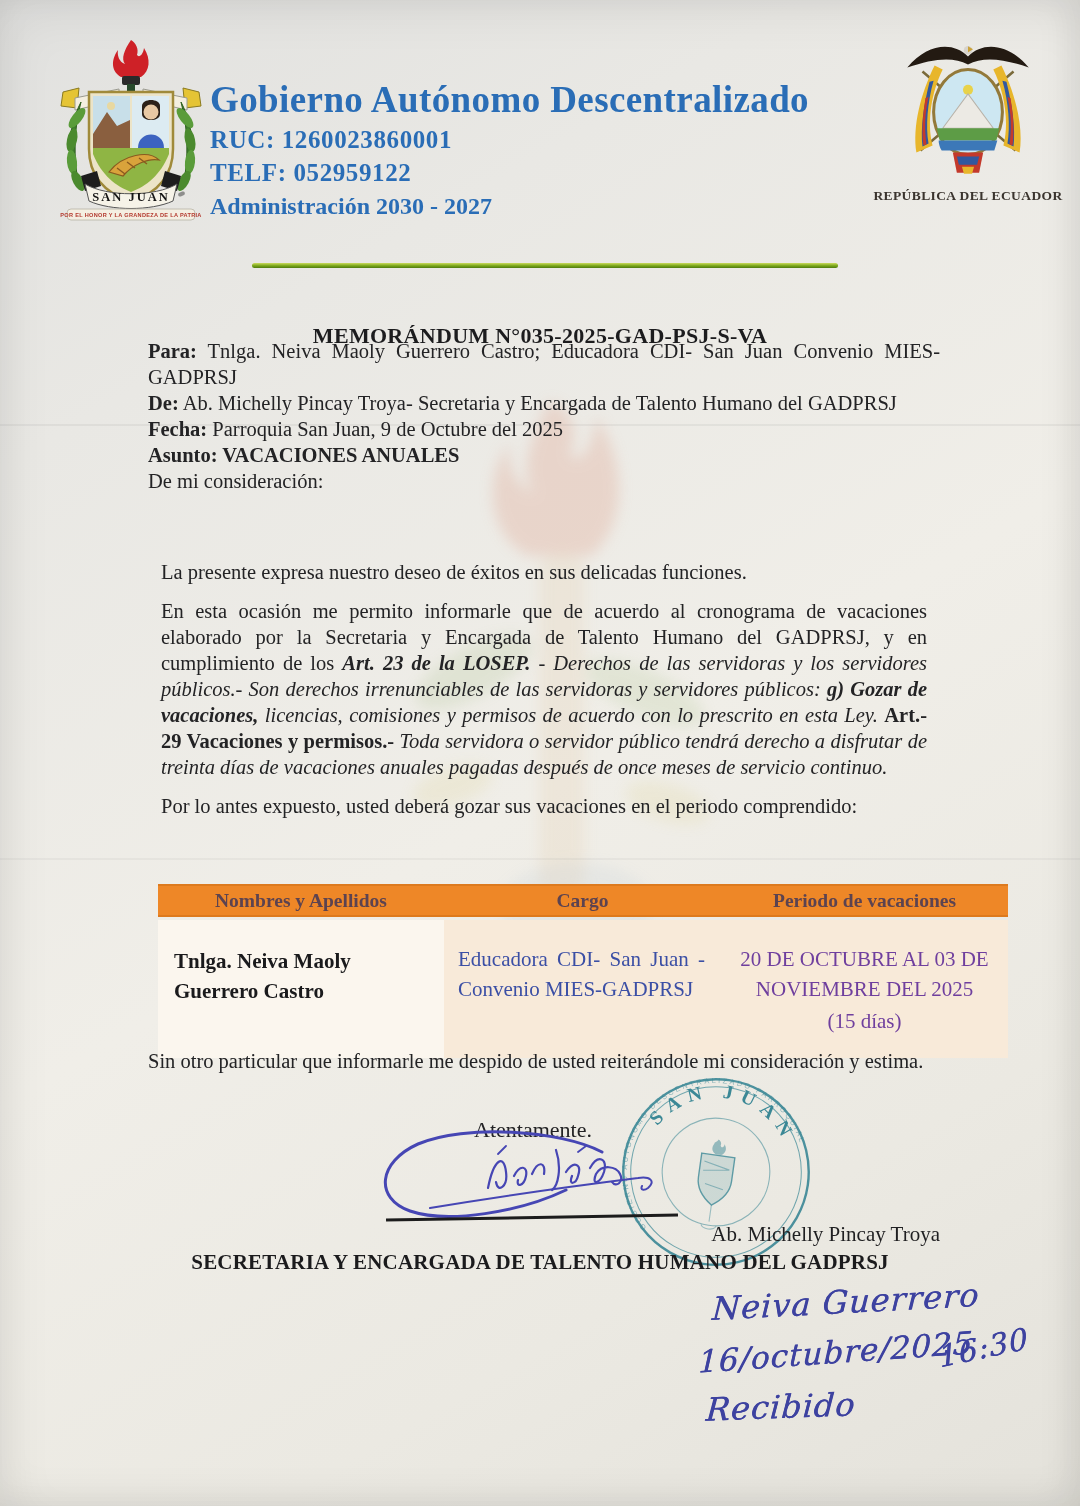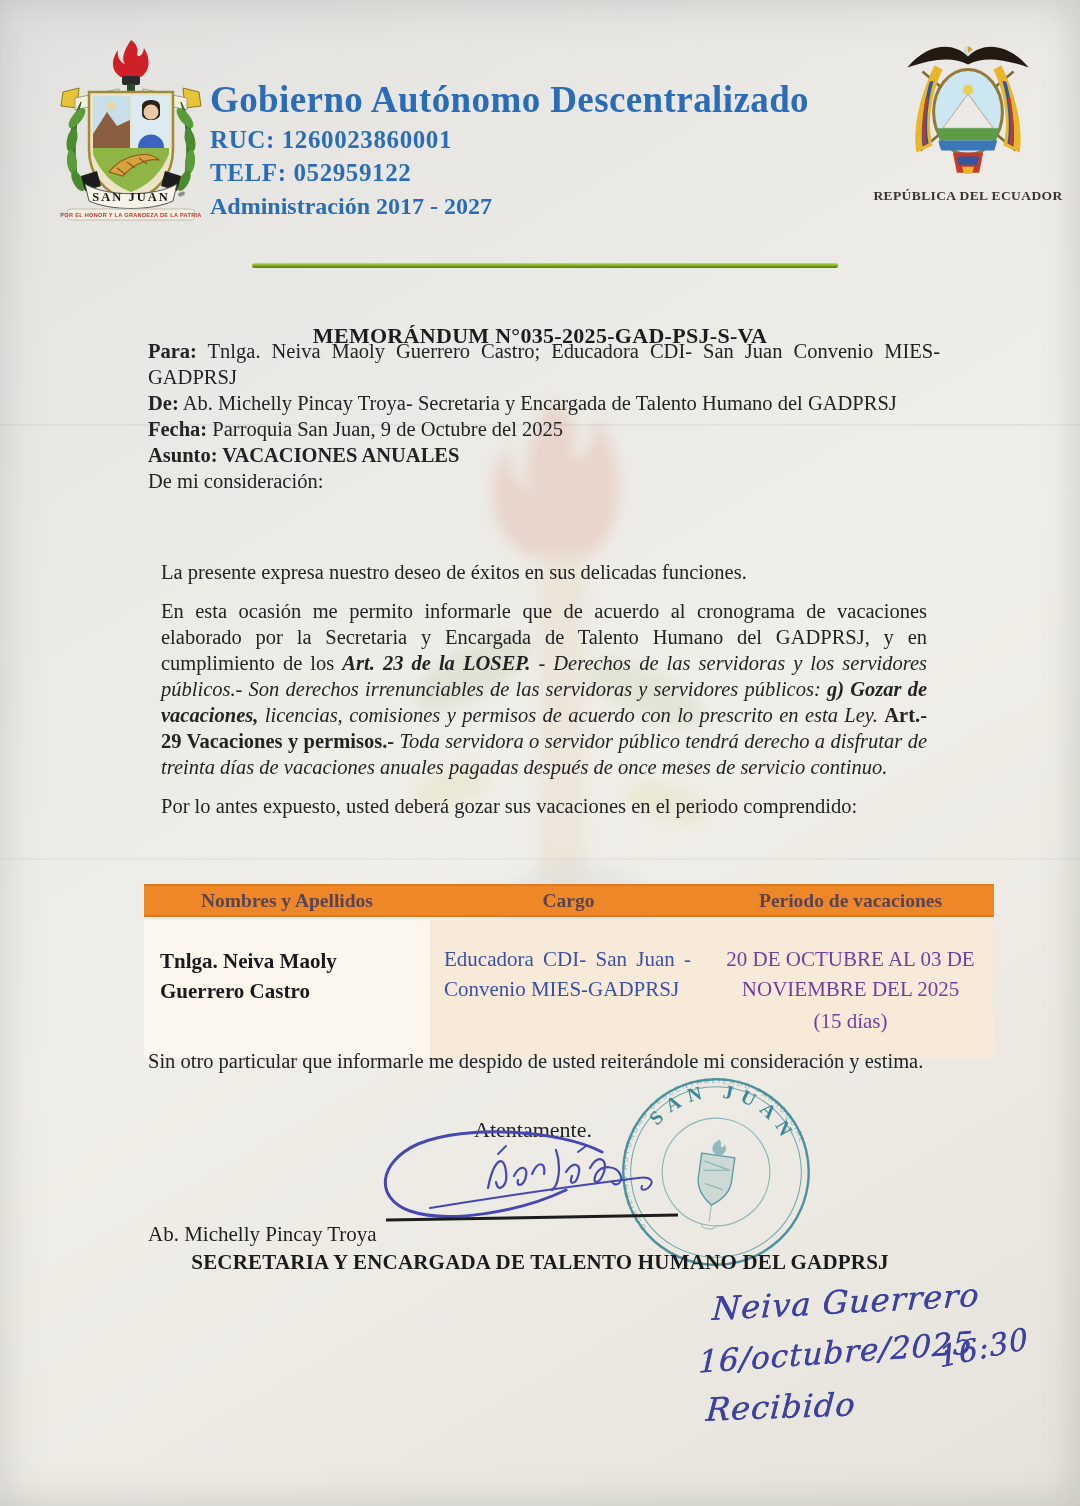--- a/index.html
+++ b/index.html
@@ -28,35 +28,35 @@
   .info-block p{margin:0;}
   .jst{text-align:justify;}
   .lbl{font-weight:bold;}
   .bold{font-weight:bold;}
   .body-block{left:148px;top:546px;width:792px;font-size:20.5px;line-height:26px;text-align:justify;color:#232325;}
   .body-block p{margin:13px;}
   .r.i{font-style:italic;}
   .r.b{font-weight:bold;}
   .r.bi{font-weight:bold;font-style:italic;}
   
-  .vac-table{left:144px;top:884px;width:850px;}
+  .vac-table{left:158px;top:884px;width:850px;}
   .thead,.trow{display:grid;grid-template-columns:286px 277px 287px;}
   .thead{height:29px;background:#ee8727;border-top:2px solid #dd7a1e;border-bottom:2px solid #dd7a1e;align-items:center;}
   .th{text-align:center;font-size:19.5px;font-weight:bold;color:#5c4350;}
   .trow{margin-top:3px;min-height:138px;}
   .td{box-sizing:border-box;font-size:21px;line-height:30px;}
   .td-name{background:#fbf6ee;font-weight:bold;color:#1a1a1c;padding:26px 22px 0 16px;}
   .td-cargo{background:#f8ead9;color:#3b4fa5;padding:24px 16px 0 14px;text-align:justify;}
   .td-periodo{background:#f8ead9;color:#6f3f9e;padding:24px 12px 0;text-align:center;}
   .td-periodo .note{margin-top:2px;}
   
   .closing-par{left:148px;top:1048px;width:792px;font-size:20.5px;line-height:27px;text-align:justify;color:#232325;}
   .salute{left:474px;top:1117px;font-size:22px;color:#232325;}
   .sig-line{left:386px;top:1216px;width:292px;height:2.5px;background:#1c1c1c;transform:rotate(-1deg);}
-  .signer-name{left:148px;top:1222px;width:792px;text-align:left;font-size:21px;color:#1f1f21;}
+  .signer-name{left:148px;top:1222px;width:792px;text-align:right;font-size:21px;color:#1f1f21;}
   .signer-title{left:100px;top:1250px;width:880px;text-align:center;font-size:21px;font-weight:bold;color:#1b1b1d;letter-spacing:.2px;}
   
   .hw{font-family:"DejaVu Serif",serif;font-style:italic;color:#3d42a0;text-shadow:.4px 0 0 #3d42a0;letter-spacing:1px;}
   .hw1{left:712px;top:1283px;font-size:32px;transform:rotate(-3deg) skewX(-6deg);}
   .hw2{left:698px;top:1334px;font-size:31px;transform:rotate(-4deg) skewX(-6deg);}
   .hw-time{left:938px;top:1330px;font-size:30px;transform:rotate(-12deg) skewX(-6deg);}
   .hw3{left:706px;top:1388px;font-size:32px;transform:rotate(-2deg) skewX(-6deg);}
   
   .stamp{left:614px;top:1070px;width:204px;height:204px;transform:rotate(8deg);mix-blend-mode:multiply;opacity:.92;}
   .sig-svg{left:370px;top:1124px;width:335px;height:108px;}
@@ -137,21 +137,21 @@
     <polygon points="70,120 100,120 96,140 74,140" fill="#c3392b"></polygon>
     <polygon points="74,124 96,124 94,132 76,132" fill="#31589f"></polygon>
     <polygon points="79,134 91,134 89,141 81,141" fill="#e8b62b"></polygon>
   </svg>
   <div class="abs seal-caption">REPÚBLICA DEL ECUADOR</div>
 
   <div class="abs hdr-center">
     <div class="hdr-l1">Gobierno Autónomo Descentralizado</div>
     <div class="hdr-l4">RUC: 1260023860001</div>
     <div class="hdr-l5">TELF: 052959122</div>
-    <div class="hdr-l6">Administración 2017 - 2027</div>
+    <div class="hdr-l6">Administración 2030 - 2027</div>
   </div>
   <div class="abs green-rule"></div>
 
   <div class="abs memo-title">MEMORÁNDUM N°035-2025-GAD-PSJ-S-VA</div>
 
   <div class="abs info-block">
     <p class="jst"><span class="lbl">Para:</span><span> Tnlga. Neiva Maoly Guerrero Castro; Educadora CDI- San Juan Convenio MIES-GADPRSJ</span></p>
     <p class="jst"><span class="lbl">De:</span><span> Ab. Michelly Pincay Troya- Secretaria y Encargada de Talento Humano del GADPRSJ</span></p>
     <p><span class="lbl">Fecha:</span><span> Parroquia San Juan, 9 de Octubre del 2025</span></p>
     <p><span class="lbl">Asunto:</span><span class="bold"> VACACIONES ANUALES</span></p>

